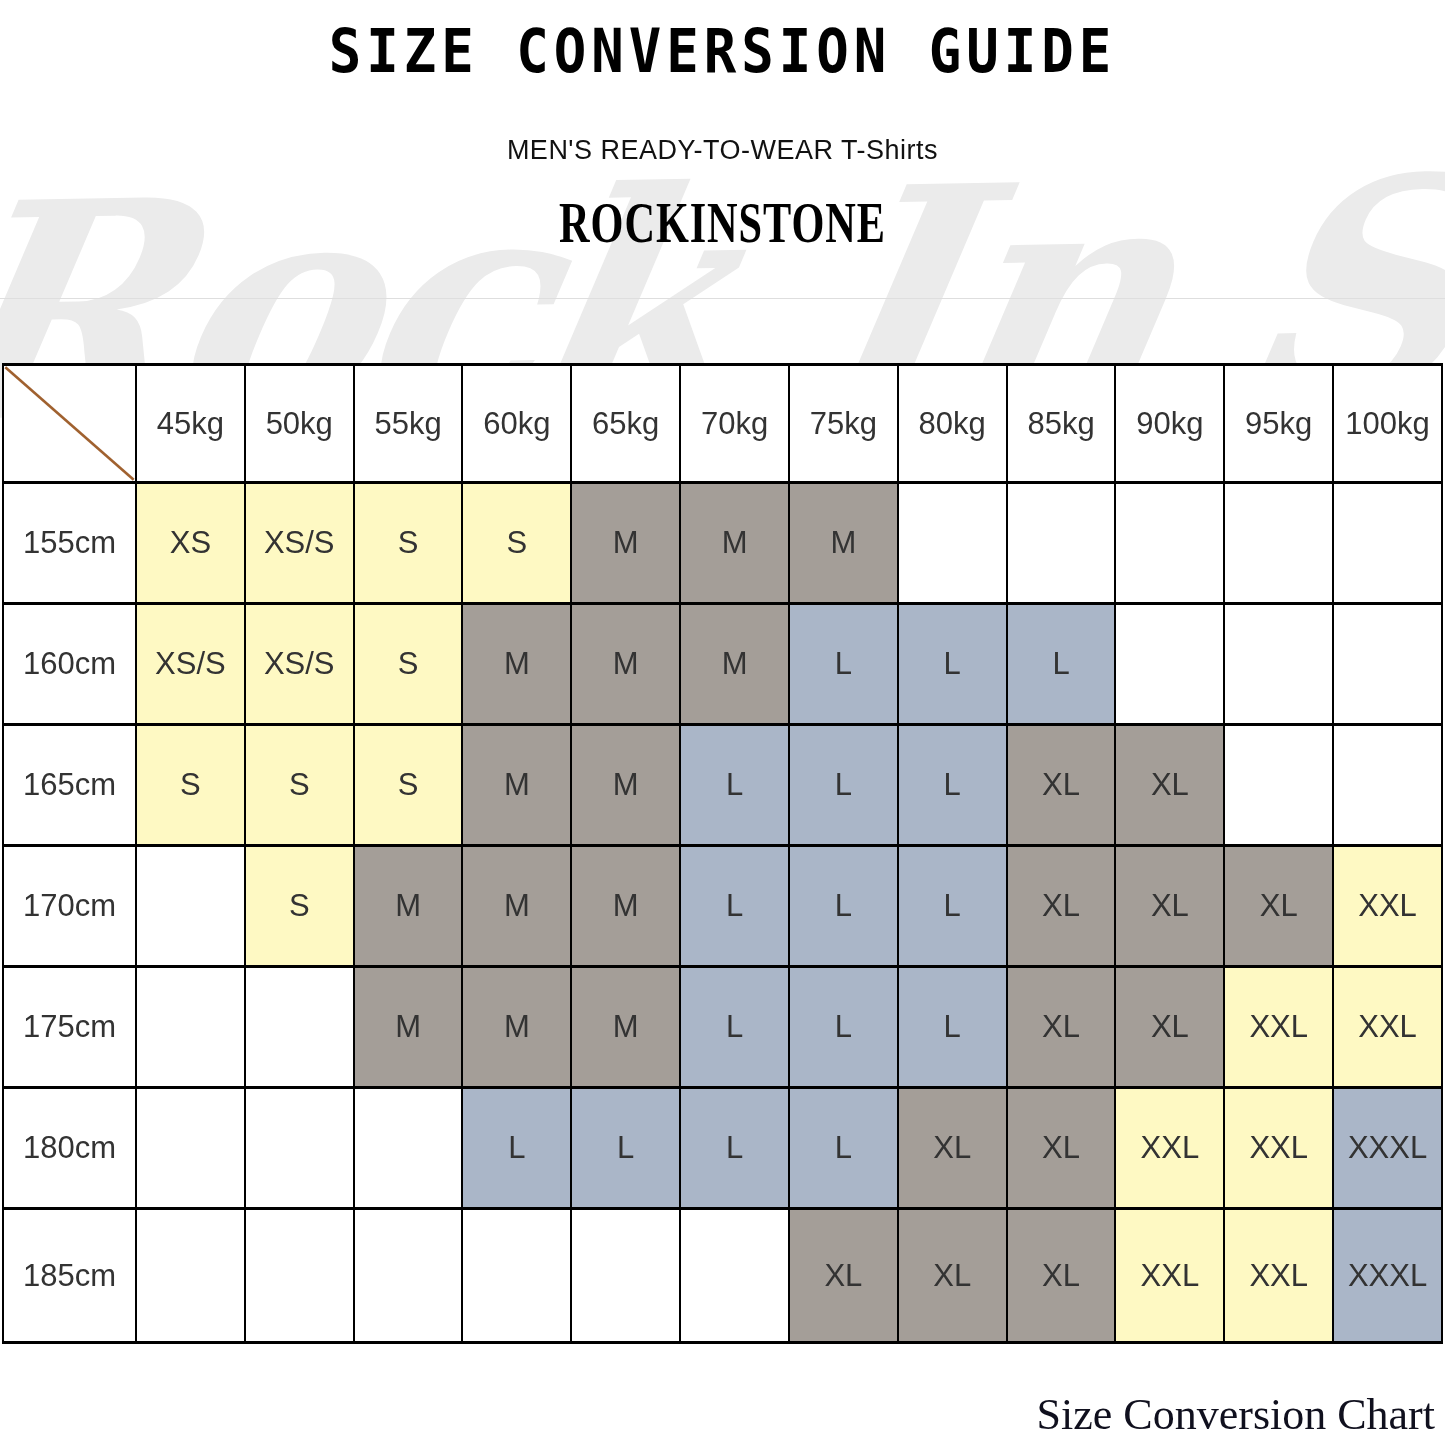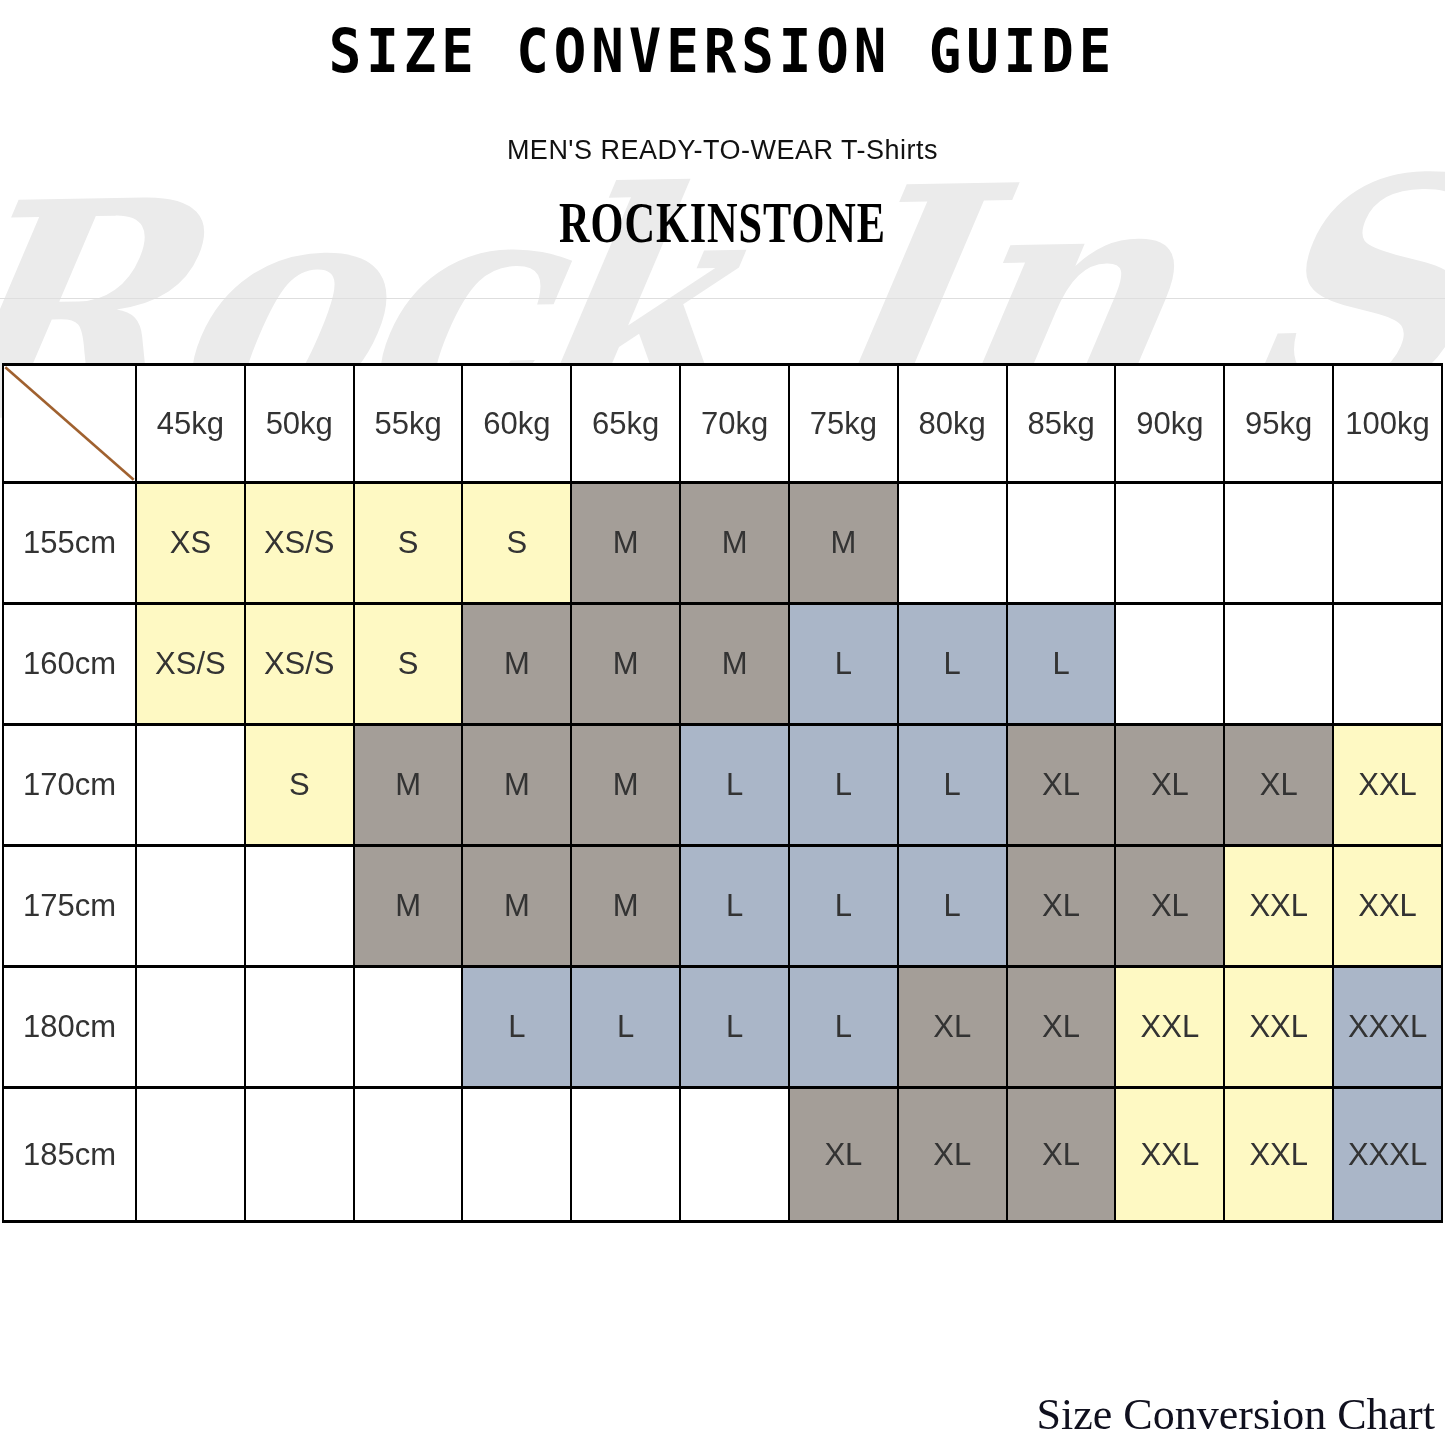--- a/index.html
+++ b/index.html
@@ -130,20 +130,35 @@
         <td class="c-taupe">M</td>
         <td class="c-taupe">M</td>
         <td class="c-blue">L</td>
         <td class="c-blue">L</td>
         <td class="c-blue">L</td>
         <td class="c-none"></td>
         <td class="c-none"></td>
         <td class="c-none"></td>
       </tr>
       <tr>
+        <td class="row-label">165cm</td>
+        <td class="c-light">S</td>
+        <td class="c-light">S</td>
+        <td class="c-light">S</td>
+        <td class="c-taupe">M</td>
+        <td class="c-taupe">M</td>
+        <td class="c-blue">L</td>
+        <td class="c-blue">L</td>
+        <td class="c-blue">L</td>
+        <td class="c-taupe">XL</td>
+        <td class="c-taupe">XL</td>
+        <td class="c-none"></td>
+        <td class="c-none"></td>
+      </tr>
+      <tr>
         <td class="row-label">170cm</td>
         <td class="c-none"></td>
         <td class="c-light">S</td>
         <td class="c-taupe">M</td>
         <td class="c-taupe">M</td>
         <td class="c-taupe">M</td>
         <td class="c-blue">L</td>
         <td class="c-blue">L</td>
         <td class="c-blue">L</td>
         <td class="c-taupe">XL</td>

